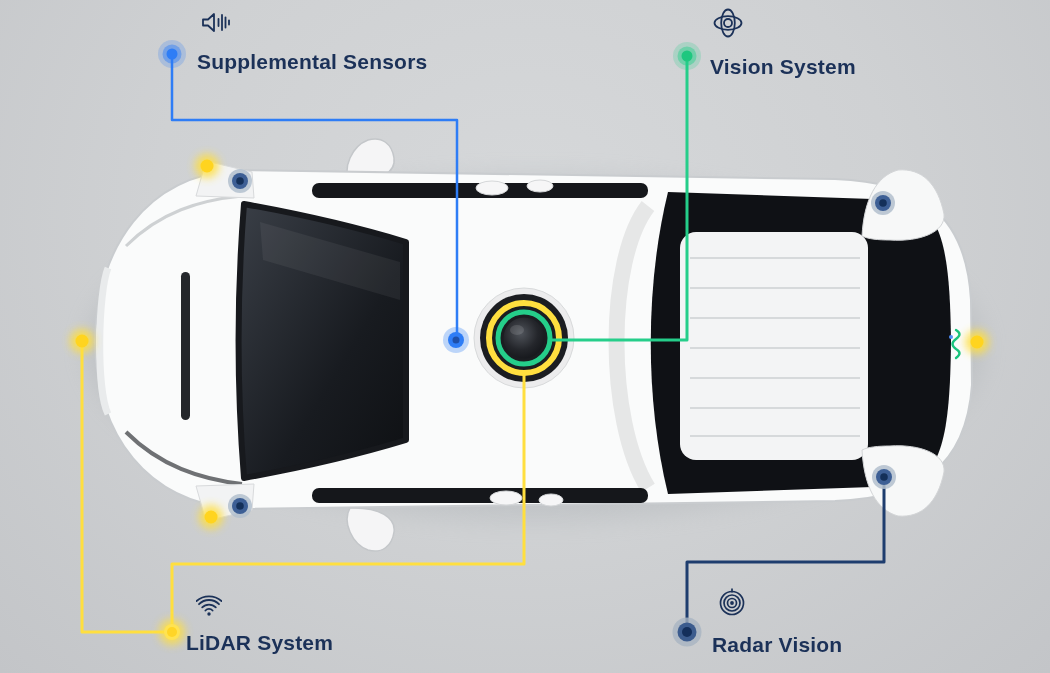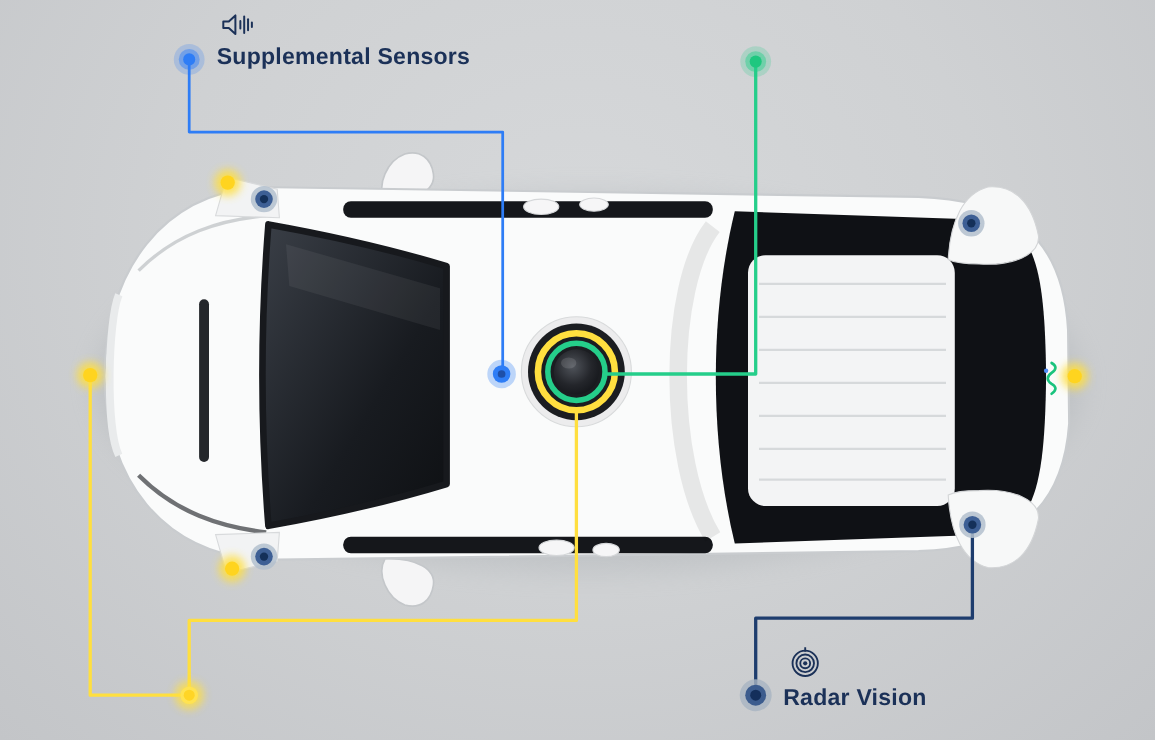--- a/index.html
+++ b/index.html
@@ -2,21 +2,21 @@
 <html style="--c-background: #cdd0d2; --c-label_text: #1b3158; --c-supplemental: #2e7df6; --c-vision: #25ce8a; --c-lidar: #ffdf3f; --c-radar: #1e3d6e;"><head>
 <meta charset="utf-8">
 <style>
   html,body{margin:0;padding:0;background:#b9bcbf;}
   .stage{
     position:relative;width:1050px;height:673px;overflow:hidden;
     background:radial-gradient(ellipse at 50% 32%, #d6d8da 0%, #cfd1d3 50%, #c3c5c8 100%);
     font-family:"Liberation Sans", sans-serif;
   }
   .scene{position:absolute;inset:0;display:block}
-  .callout{position:absolute;display:flex;flex-direction:column;gap:6px;align-items:flex-start}
+  .callout{position:absolute;display:flex;flex-direction:column;gap:16px;align-items:flex-start}
   .callout .lbl{
     font-size:21px;font-weight:700;line-height:1.0;
     color:var(--c-label_text,#1b3158);letter-spacing:.2px;white-space:nowrap;
   }
   .callout .ico{display:block;line-height:0}
   .ico svg{stroke:var(--c-label_text,#1b3158);}
 </style>
 </head>
 <body>
 
@@ -194,21 +194,43 @@
         <path d="M2,9.5 L7,9.5 L13,4 L13,21 L7,15.5 L2,15.5 Z" stroke-linejoin="round"></path>
         <line x1="17.5" y1="9" x2="17.5" y2="16" stroke-linecap="round"></line>
         <line x1="21" y1="5" x2="21" y2="20" stroke-linecap="round"></line>
         <line x1="24.5" y1="7.5" x2="24.5" y2="17.5" stroke-linecap="round"></line>
         <line x1="28" y1="10.5" x2="28" y2="14.5" stroke-linecap="round"></line>
       </svg>
     </span>
     <span class="lbl">Supplemental Sensors</span>
   </div>
 
-
+  <div class="callout" style="left:710px;top:6px">
+    <span class="ico" style="margin-left:2px">
+      <svg width="32" height="34" viewBox="0 0 32 34" fill="none" stroke-width="1.8">
+        <ellipse cx="16" cy="17" rx="13.5" ry="6.8"></ellipse>
+        <ellipse cx="16" cy="17" rx="6.8" ry="13.5"></ellipse>
+        <circle cx="16" cy="17" r="4"></circle>
+      </svg>
+    </span>
+    <span class="lbl">Vision System</span>
+  </div>
+
+  <div class="callout" style="left:186px;top:586px">
+    <span class="ico" style="margin-left:10px">
+      <svg width="26" height="30" viewBox="0 0 26 30" fill="none" stroke-width="1.8" stroke-linecap="round">
+        <path d="M0.5,15 A19,19 0 0 1 25.5,15"></path>
+        <path d="M3,18.2 A14,14 0 0 1 23,18.2"></path>
+        <path d="M6.2,21.4 A9.5,9.5 0 0 1 19.8,21.4"></path>
+        <path d="M9.4,24.5 A5,5 0 0 1 16.6,24.5"></path>
+        <circle cx="13" cy="28" r="1.7" fill="var(--c-label_text,#1b3158)" stroke="none"></circle>
+      </svg>
+    </span>
+    <span class="lbl">LiDAR System</span>
+  </div>
 
   <div class="callout" style="left:712px;top:586px">
     <span class="ico" style="margin-left:4px">
       <svg width="32" height="32" viewBox="0 0 32 32" fill="none" stroke-width="1.7">
         <line x1="16" y1="2.5" x2="16" y2="6.5"></line>
         <circle cx="16" cy="17" r="11.5"></circle>
         <circle cx="16" cy="17" r="8"></circle>
         <circle cx="16" cy="17" r="4.5"></circle>
         <circle cx="16" cy="17" r="1.9" fill="var(--c-label_text,#1b3158)" stroke="none"></circle>
       </svg>

